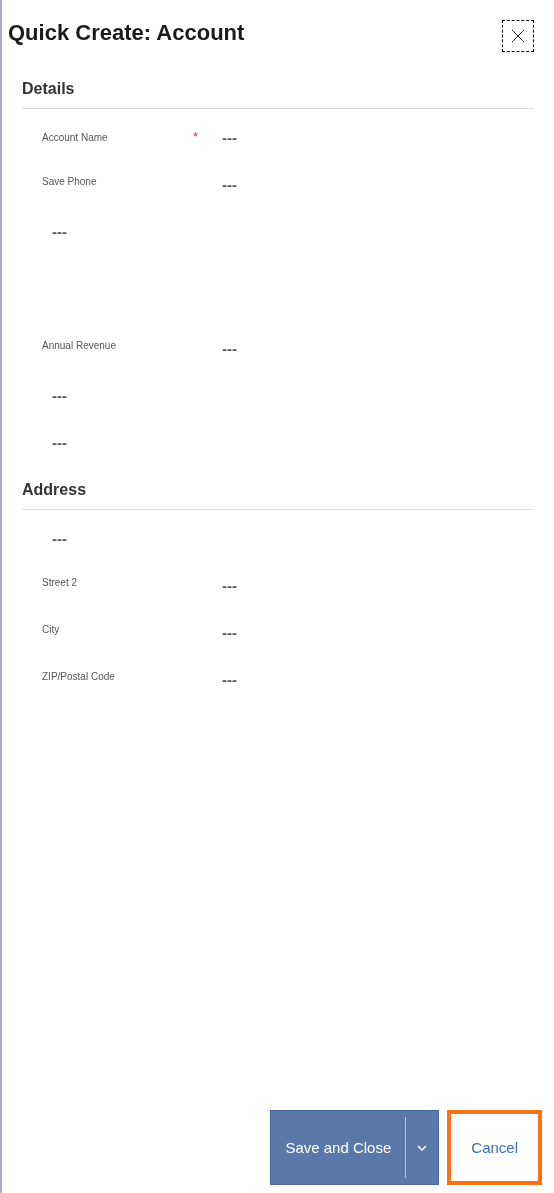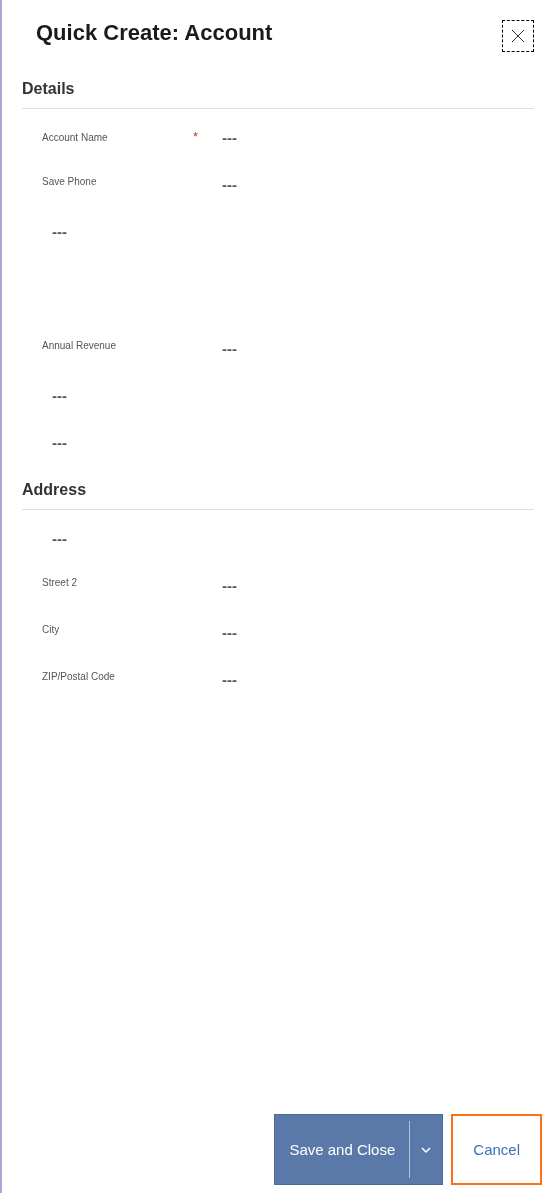--- a/index.html
+++ b/index.html
@@ -14,21 +14,21 @@
       background: #fff;
       width: 554px;
       height: 1193px;
       position: relative;
       border-left: 2px solid #a9a9d4;
     }
     .header {
       display: flex;
       justify-content: space-between;
       align-items: flex-start;
-      padding: 20px 20px 10px 34px;
+      padding: 20px 20px 10px 6px;
     }
     .header-title {
       font-size: 22px;
       font-weight: 600;
       color: #1a1a1a;
     }
     .close-btn {
       width: 32px;
       height: 32px;
       border: 1px dashed #000;
@@ -128,21 +128,21 @@
     }
     .btn-chevron svg {
       width: 12px;
       height: 12px;
       stroke: #fff;
       stroke-width: 1.5;
       fill: none;
     }
     .btn-secondary {
       background: #fff;
-      border: 2px solid #f97316;
+      border: 4px solid #f97316;
       color: #3b6fb6;
       padding: 25px 20px;
       font-size: 15px;
       cursor: pointer;
     }
   </style>
 </head>
 <body>
 
 <div class="header">

